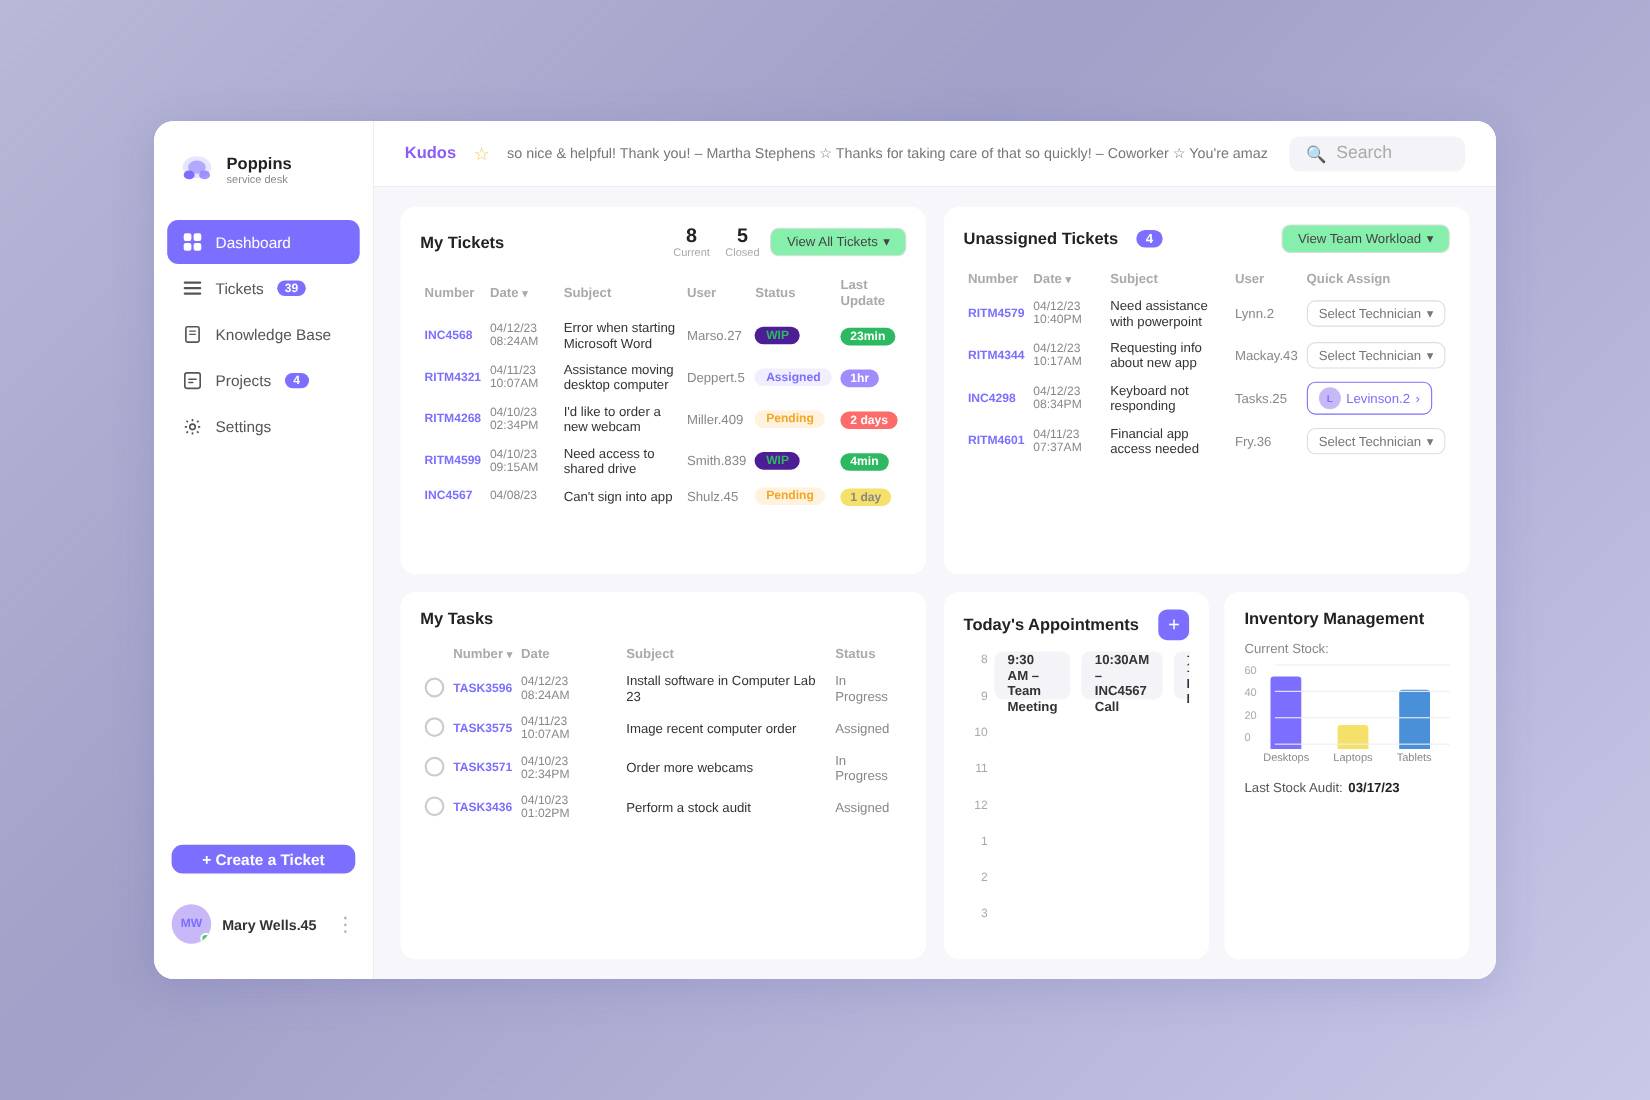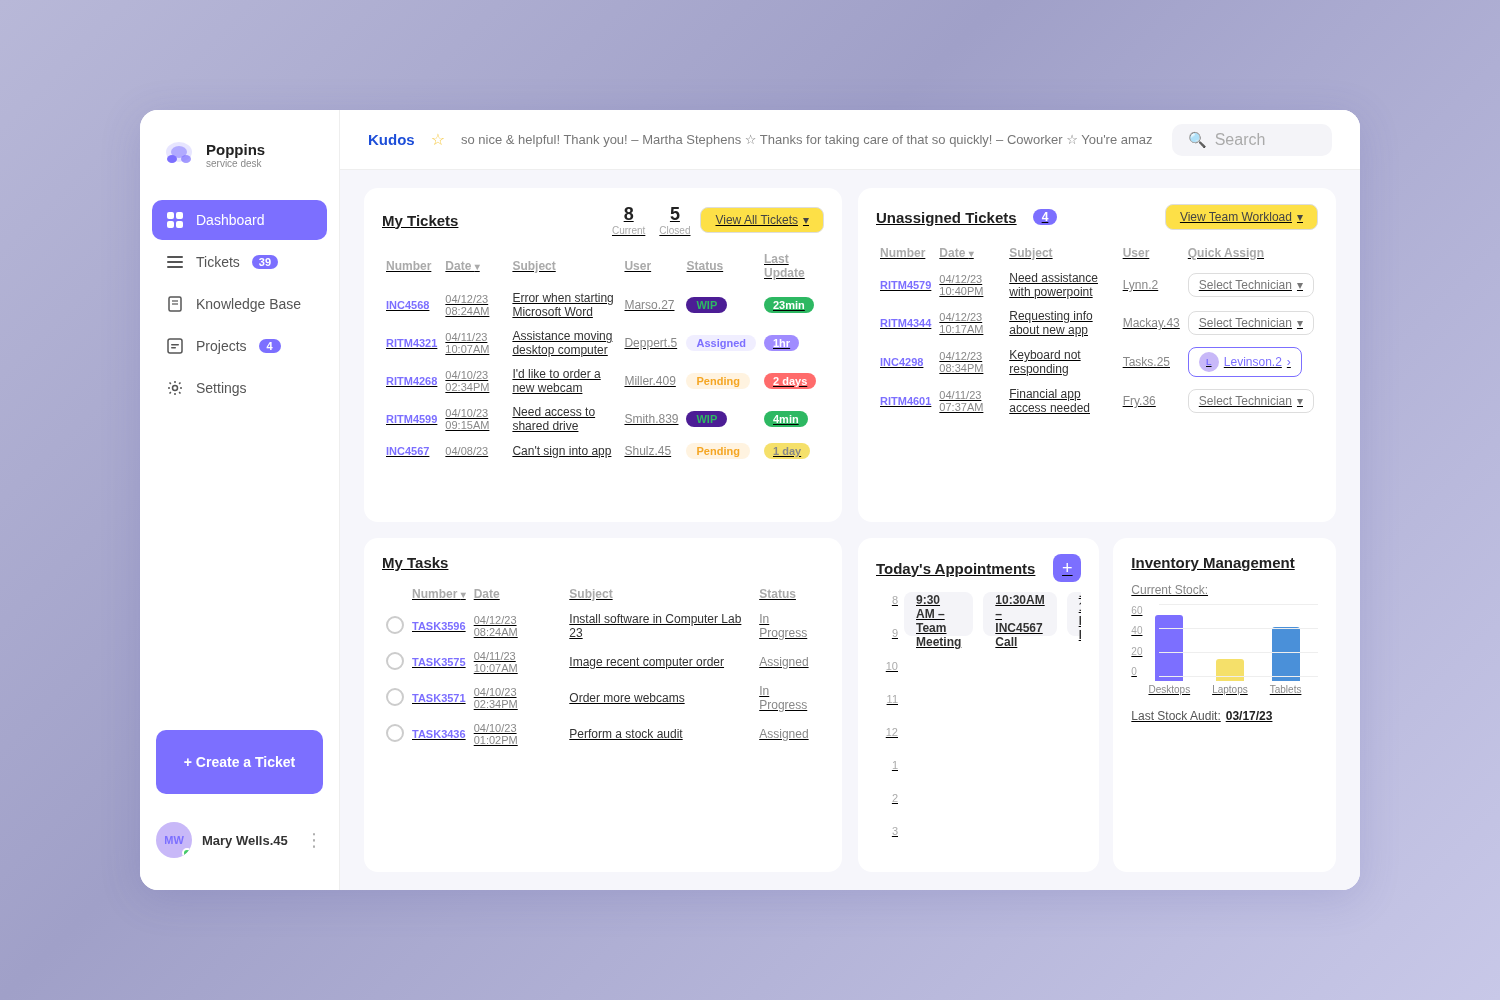--- a/index.html
+++ b/index.html
@@ -59,21 +59,21 @@
     .badge {
       background: #7c6fff; color: #fff; border-radius: 20px;
       font-size: 11px; font-weight: 700; padding: 1px 7px; min-width: 22px; text-align: center;
     }
     .create-btn {
       margin: 14px 16px;
       background: #7c6fff;
       color: #fff;
       border: none;
       border-radius: 10px;
-      padding: 24px 0;
+      padding: 5px 0;
       font-size: 14px;
       font-weight: 600;
       cursor: pointer;
       display: flex;
       align-items: center;
       justify-content: center;
       gap: 7px;
     }
     .user-area {
       display: flex; align-items: center; gap: 10px;
@@ -102,21 +102,21 @@
     .header {
       background: #fff;
       padding: 0 28px;
       height: 60px;
       display: flex;
       align-items: center;
       gap: 16px;
       border-bottom: 1.5px solid #eee;
       flex-shrink: 0;
     }
-    .kudos-label { font-size: 15px; font-weight: 700; color: #1d4ed8; white-space: nowrap; }
+    .kudos-label { font-size: 15px; font-weight: 700; color: #8b5cf6; white-space: nowrap; }
     .kudos-star { color: #f5c842; font-size: 16px; }
     .kudos-scroller {
       flex: 1; overflow: hidden; color: #777; font-size: 13px;
       white-space: nowrap; text-overflow: ellipsis;
     }
     .search-box {
       display: flex; align-items: center; gap: 8px;
       background: #f4f4f8; border-radius: 10px; padding: 7px 16px;
       min-width: 160px;
     }
@@ -132,33 +132,32 @@
       padding: 18px 24px;
       overflow: hidden;
     }
     .panel {
       background: #fff;
       border-radius: 14px;
       padding: 16px 18px;
       overflow: hidden;
       display: flex;
       flex-direction: column;
-      text-decoration: underline;
     }
     
     .panel-header {
       display: flex; align-items: center; gap: 10px; margin-bottom: 12px;
     }
     .panel-title { font-size: 15px; font-weight: 700; color: #222; }
     .count-group { display: flex; gap: 14px; margin-left: auto; }
     .count-item { display: flex; flex-direction: column; align-items: center; }
     .count-num { font-size: 18px; font-weight: 800; color: #222; }
     .count-label { font-size: 10px; color: #aaa; }
     .btn-outline {
-      border: 1.5px solid #ddd; border-radius: 8px; background: #fde047;
+      border: 1.5px solid #ddd; border-radius: 8px; background: #86efac;
       padding: 5px 14px; font-size: 12px; color: #444; cursor: pointer;
       display: flex; align-items: center; gap: 5px;
     }
     table { width: 100%; border-collapse: collapse; font-size: 12px; }
     th { color: #aaa; font-weight: 600; padding: 4px 4px 6px 4px; text-align: left; }
     td { padding: 5px 4px; color: #333; vertical-align: middle; }
     .status-badge {
       border-radius: 20px; padding: 2px 10px; font-size: 11px; font-weight: 700;
       display: inline-block; text-align: center;
     }

